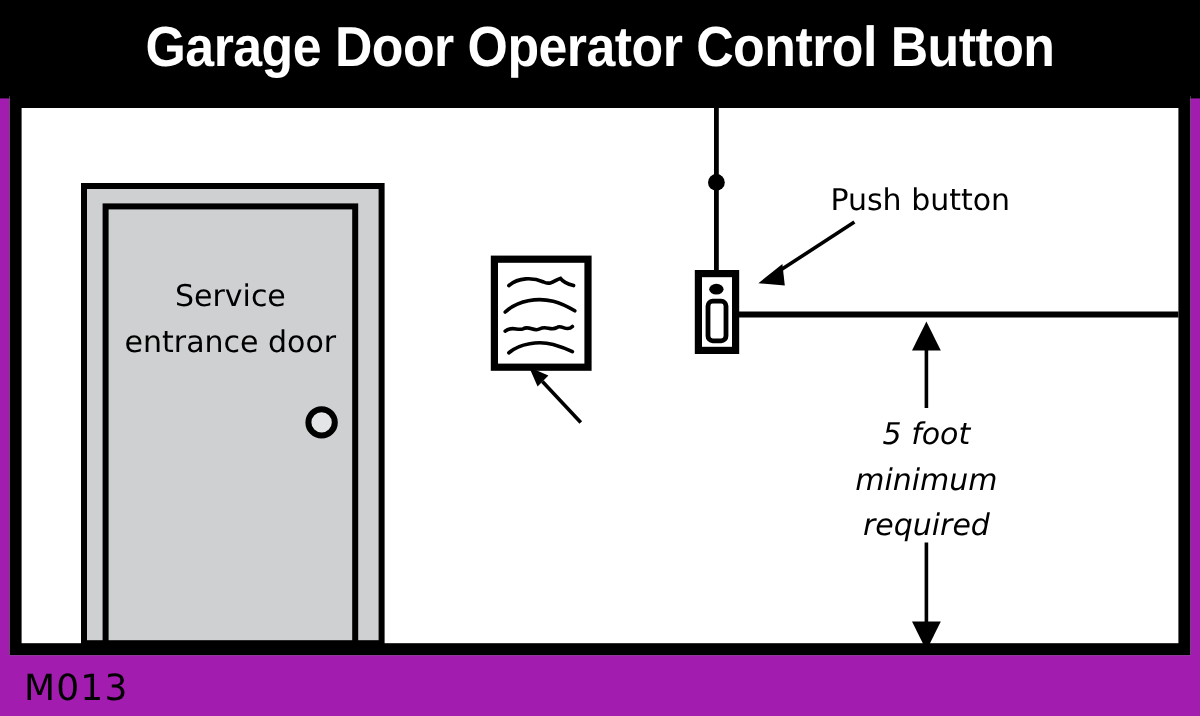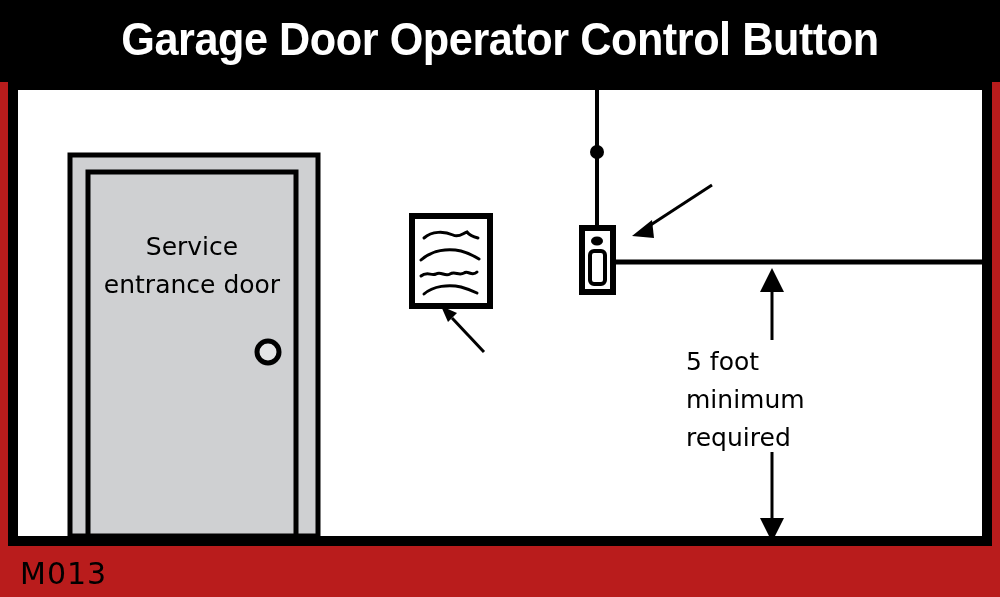--- a/index.html
+++ b/index.html
@@ -7,21 +7,21 @@
     padding: 0;
     background: #ffffff;
   }
   body {
     font-family: "DejaVu Sans", sans-serif;
   }
   #page {
     position: relative;
     width: 1000px;
     height: 597px;
-    background: #b91c1c;
+    background: #a21caf;
     overflow: hidden;
   }
 
   
   #header-band {
     position: absolute;
     left: 0;
     top: 0;
     width: 1000px;
     height: 82px;
@@ -97,23 +97,25 @@
     width: 190px;
     text-align: center;
     font-size: 25px;
     line-height: 34px;
     white-space: normal;
   }
   #dimension-label {
     left: 686px;
     top: 343px;
     width: 172px;
+    text-align: center;
     font-size: 25px;
     line-height: 38px;
     white-space: normal;
+    font-style: italic;
   }
   #figure-code {
     position: absolute;
     left: 20px;
     top: 556px;
     font-family: "DejaVu Sans", sans-serif;
     font-size: 30px;
     letter-spacing: 1px;
     color: #000000;
   }
@@ -161,19 +163,20 @@
     <line x1="772" y1="288" x2="772" y2="340" stroke="#000000" stroke-width="3"></line>
     <polygon points="772,268 784,292 760,292" fill="#000000"></polygon>
 
     <line x1="772" y1="452" x2="772" y2="520" stroke="#000000" stroke-width="3"></line>
     <polygon points="772,542 784,518 760,518" fill="#000000"></polygon>
   </svg>
 
 
   <div class="hand" id="door-label">Service entrance door</div>
 
+  <div class="hand" id="push-button-label">Push button</div>
 
 
   <div class="hand" id="dimension-label">5 foot minimum required</div>
 
   <div id="figure-code">M013</div>
 
 </div>
 
 </body></html>

